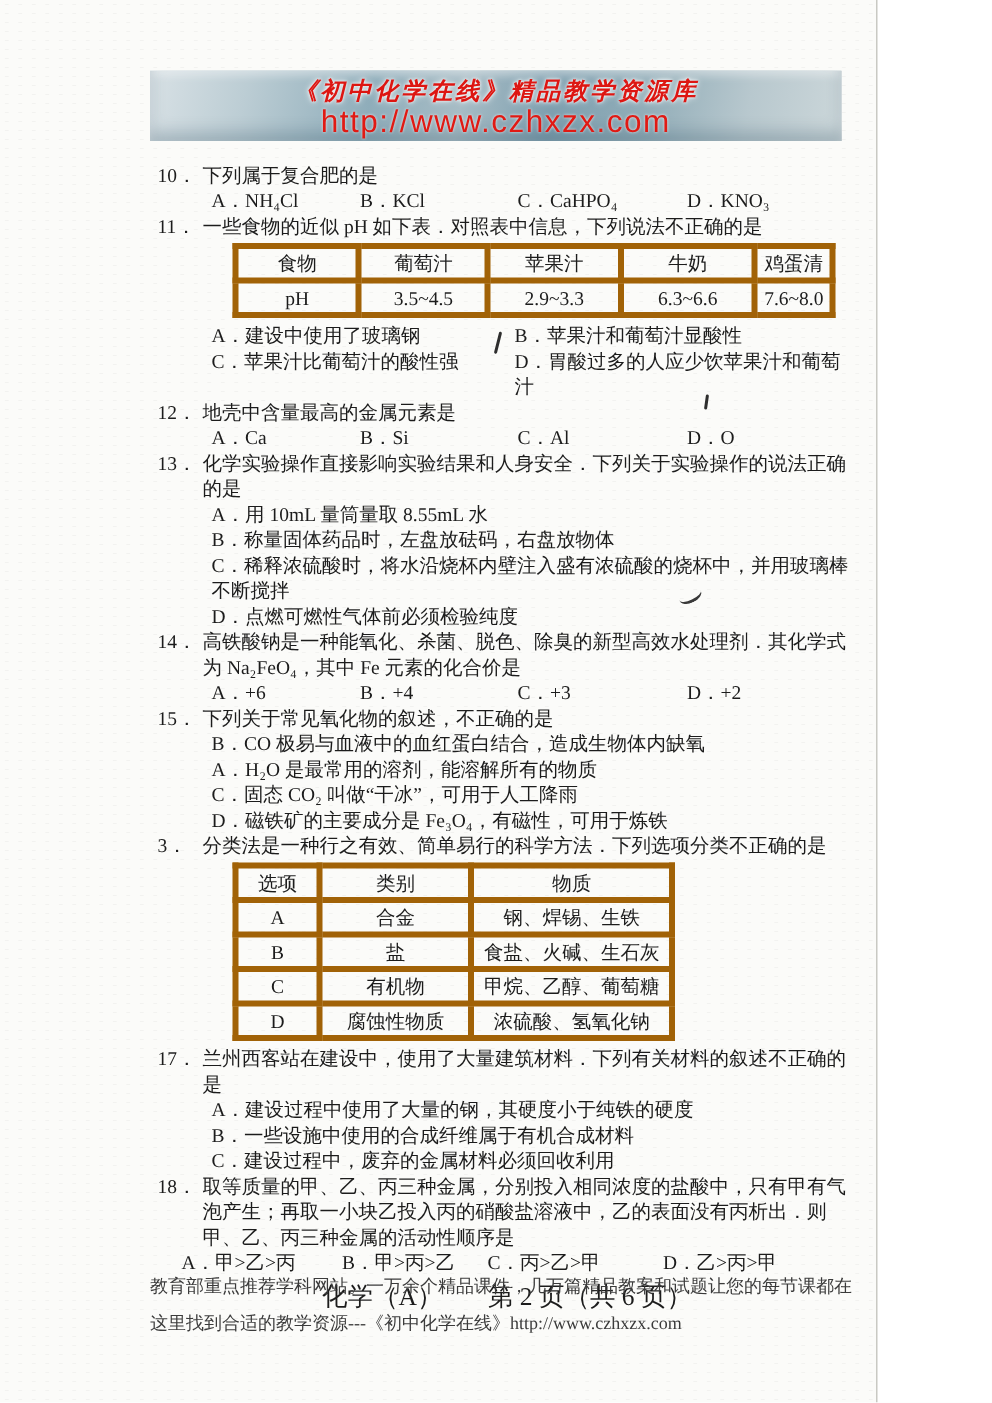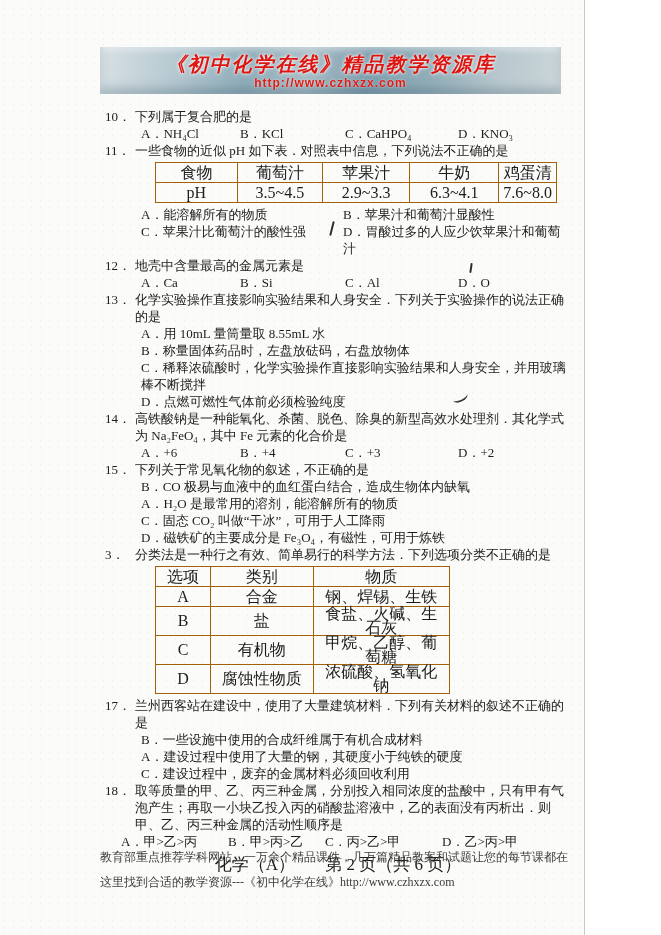--- a/index.html
+++ b/index.html
@@ -29,33 +29,33 @@
     background: linear-gradient(100deg,
       #d8e1e5 0%, #bccdd4 14%, #8fadba 32%, #a7bcc5 45%,
       #7e9faf 58%, #93aeb9 72%, #b8c8ce 86%, #ccd7da 100%);
     box-shadow: inset 0 -6px 10px rgba(40,70,90,0.25), inset 0 3px 6px rgba(255,255,255,0.5);
     text-align: center;
     overflow: hidden;
   }
   .banner-title {
     display: block;
     margin-top: 4px;
-    font-size: 20px;
+    font-size: 16px;
     font-weight: bold;
     font-style: italic;
     letter-spacing: 2px;
     color: #dd1612;
     text-shadow: 0 0 2px #ffffff, 0 0 4px rgba(255,255,255,0.9);
     white-space: nowrap;
   }
   .banner-url {
     display: block;
     margin-top: -2px;
-    font-size: 12px;
-    font-weight: bold;
+    font-size: 21px;
+    font-weight: normal;
     letter-spacing: 1px;
     color: #e01a14;
     text-shadow: 0 0 2px rgba(255,255,255,0.8);
     font-family: "Liberation Sans", "DejaVu Sans", sans-serif;
   }
   
   .content {
     position: absolute; left: 105px; top: 108px;
     width: 466px;
     font-size: 13px;
@@ -72,22 +72,22 @@
   .opts-4 > span:nth-child(4) { flex: 1; }
   .opts-4-wide { display: flex; padding-left: 16px; }
   .opts-4-wide > span:nth-child(1) { width: 107px; }
   .opts-4-wide > span:nth-child(2) { width: 97px; }
   .opts-4-wide > span:nth-child(3) { width: 117px; }
   .opts-4-wide > span:nth-child(4) { flex: 1; }
   .opts-2 { display: grid; grid-template-columns: 202px 1fr; padding-left: 36px; }
   
   table { border-collapse: collapse; margin: 3px 0 3px 50px; }
   td, th {
-    border: 1px solid #a16207;
-    font-size: 16px; font-weight: normal;
+    border: 4px solid #a16207;
+    font-size: 13px; font-weight: normal;
     text-align: center; padding: 0 4px; height: 19px;
     line-height: 14px;
   }
   .ph-table { width: 402px; }
   .ph-table td:nth-child(1) { width: 76px; }
   .ph-table td:nth-child(2) { width: 78px; }
   .ph-table td:nth-child(3) { width: 80px; }
   .ph-table td:nth-child(4) { width: 82px; }
   .class-table { width: 295px; }
   .class-table td:nth-child(1) { width: 50px; }
@@ -153,27 +153,27 @@
         <td>食物</td>
         <td>葡萄汁</td>
         <td>苹果汁</td>
         <td>牛奶</td>
         <td>鸡蛋清</td>
       </tr>
       <tr>
         <td>pH</td>
         <td>3.5~4.5</td>
         <td>2.9~3.3</td>
-        <td>6.3~4.1</td>
+        <td>6.3~6.6</td>
         <td>7.6~8.0</td>
       </tr>
     </tbody>
       </table>
     <div class="opts-2">
-      <span>A．能溶解所有的物质</span>
+      <span>A．建设中使用了玻璃钢</span>
       <span>B．苹果汁和葡萄汁显酸性</span>
     </div>
     <div class="opts-2">
       <span>C．苹果汁比葡萄汁的酸性强</span>
       <span>D．胃酸过多的人应少饮苹果汁和葡萄汁</span>
     </div>
   </div>
 
   <div class="q">
     <div class="q-line">
@@ -188,21 +188,21 @@
     </div>
   </div>
 
   <div class="q">
     <div class="q-line">
       <span class="q-num">13．</span>
       <span class="q-stem">化学实验操作直接影响实验结果和人身安全．下列关于实验操作的说法正确的是</span>
     </div>
     <div class="opt-line">A．用 10mL 量筒量取 8.55mL 水</div>
     <div class="opt-line">B．称量固体药品时，左盘放砝码，右盘放物体</div>
-    <div class="opt-line">C．稀释浓硫酸时，化学实验操作直接影响实验结果和人身安全，并用玻璃棒不断搅拌</div>
+    <div class="opt-line">C．稀释浓硫酸时，将水沿烧杯内壁注入盛有浓硫酸的烧杯中，并用玻璃棒不断搅拌</div>
     <div class="opt-line">D．点燃可燃性气体前必须检验纯度</div>
   </div>
 
   <div class="q">
     <div class="q-line">
       <span class="q-num">14．</span>
       <span class="q-stem">高铁酸钠是一种能氧化、杀菌、脱色、除臭的新型高效水处理剂．其化学式为 Na₂FeO₄，其中 Fe 元素的化合价是</span>
     </div>
     <div class="opts-4">
       <span>A．+6</span>
@@ -257,22 +257,22 @@
       </tr>
     </tbody>
       </table>
   </div>
 
   <div class="q">
     <div class="q-line">
       <span class="q-num">17．</span>
       <span class="q-stem">兰州西客站在建设中，使用了大量建筑材料．下列有关材料的叙述不正确的是</span>
     </div>
+    <div class="opt-line">A．建设过程中使用了大量的钢，其硬度小于纯铁的硬度</div>
     <div class="opt-line">B．一些设施中使用的合成纤维属于有机合成材料</div>
-    <div class="opt-line">A．建设过程中使用了大量的钢，其硬度小于纯铁的硬度</div>
     <div class="opt-line">C．建设过程中，废弃的金属材料必须回收利用</div>
   </div>
 
   <div class="q">
     <div class="q-line">
       <span class="q-num">18．</span>
       <span class="q-stem">取等质量的甲、乙、丙三种金属，分别投入相同浓度的盐酸中，只有甲有气泡产生；再取一小块乙投入丙的硝酸盐溶液中，乙的表面没有丙析出．则甲、乙、丙三种金属的活动性顺序是</span>
     </div>
     <div class="opts-4-wide">
       <span>A．甲&gt;乙&gt;丙</span>

